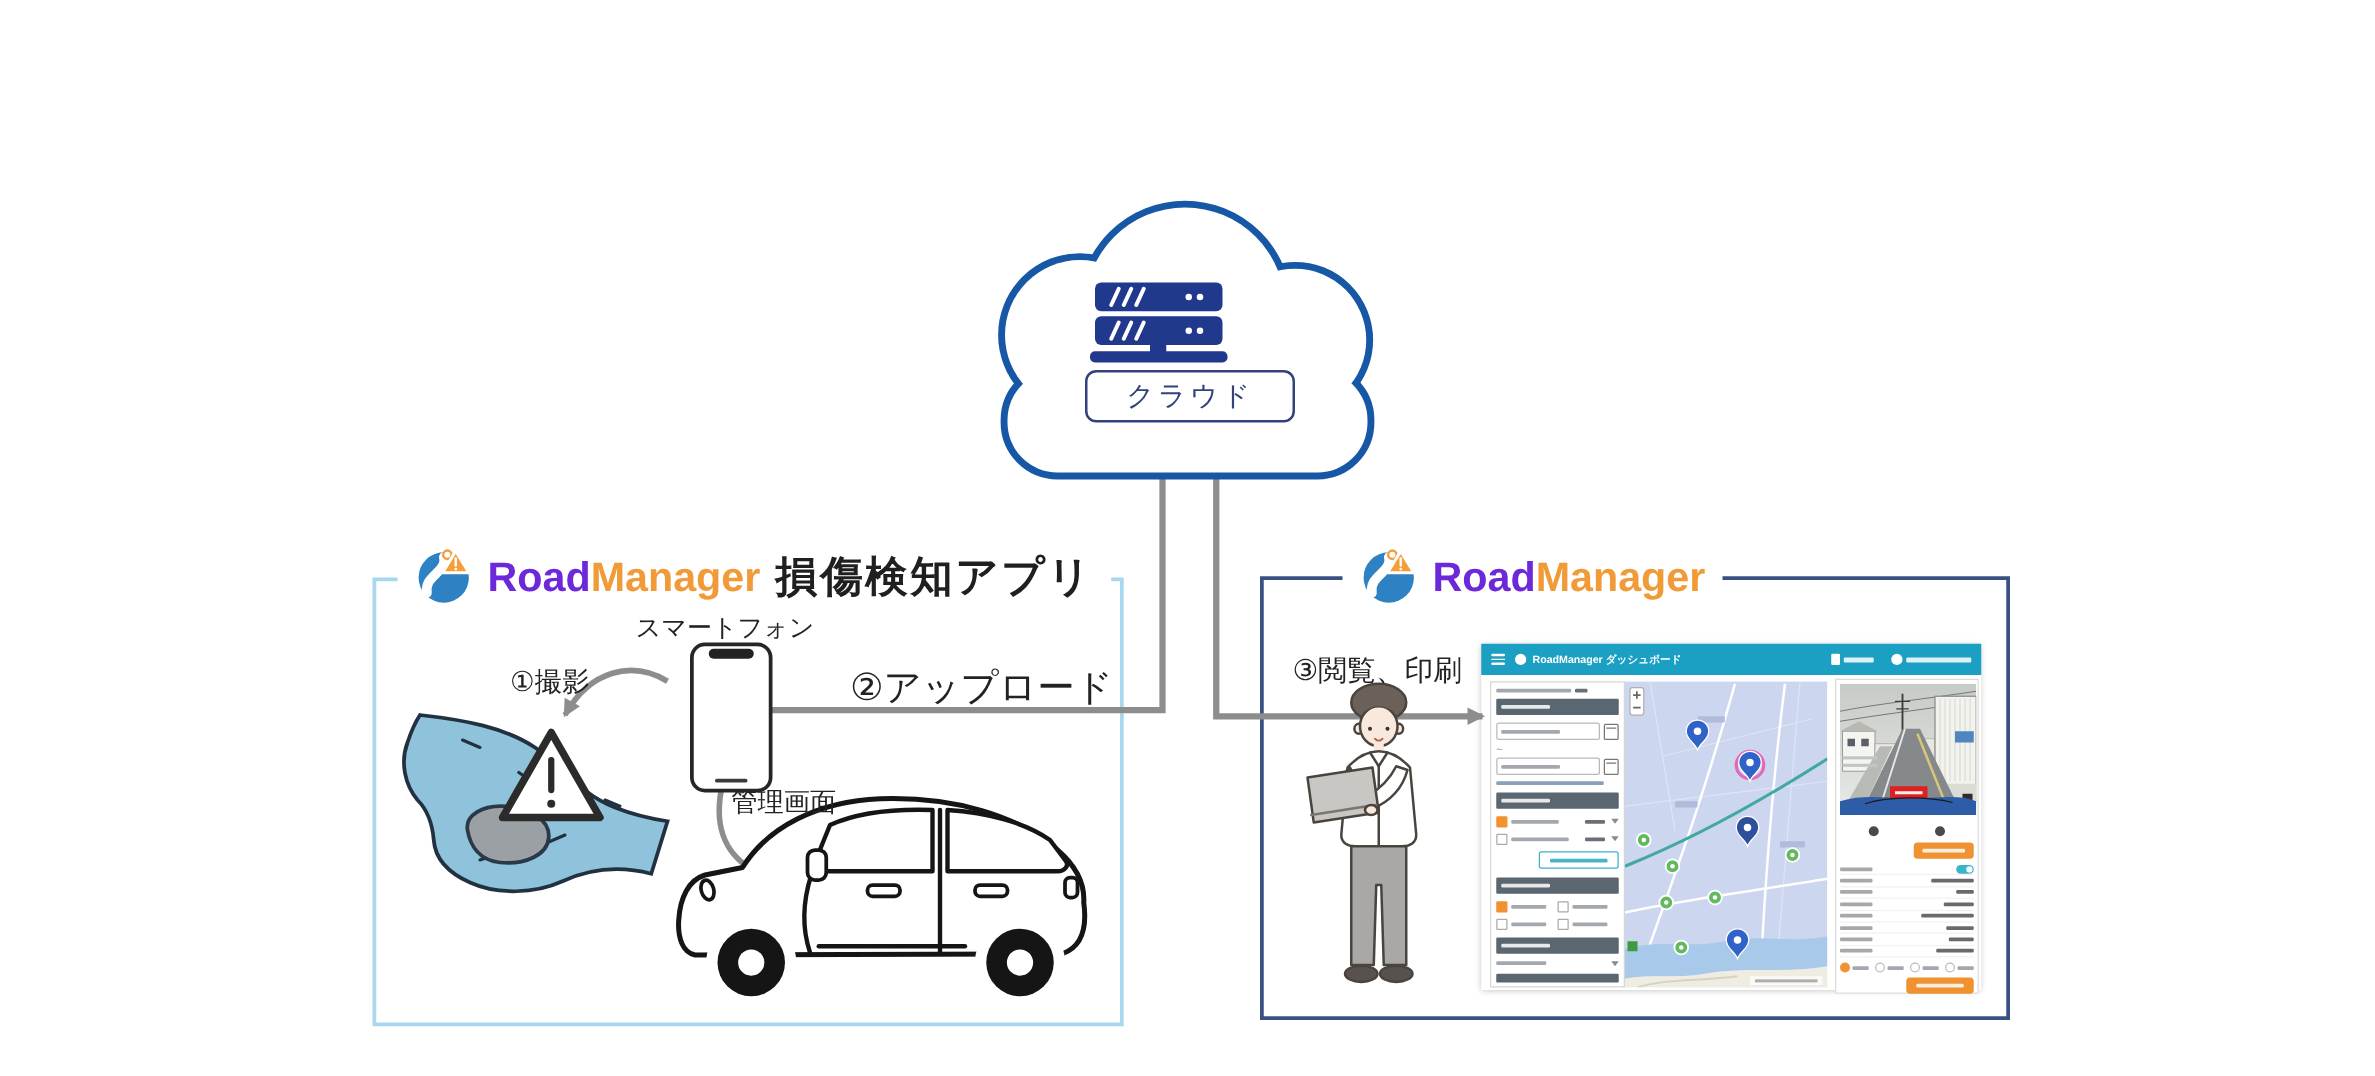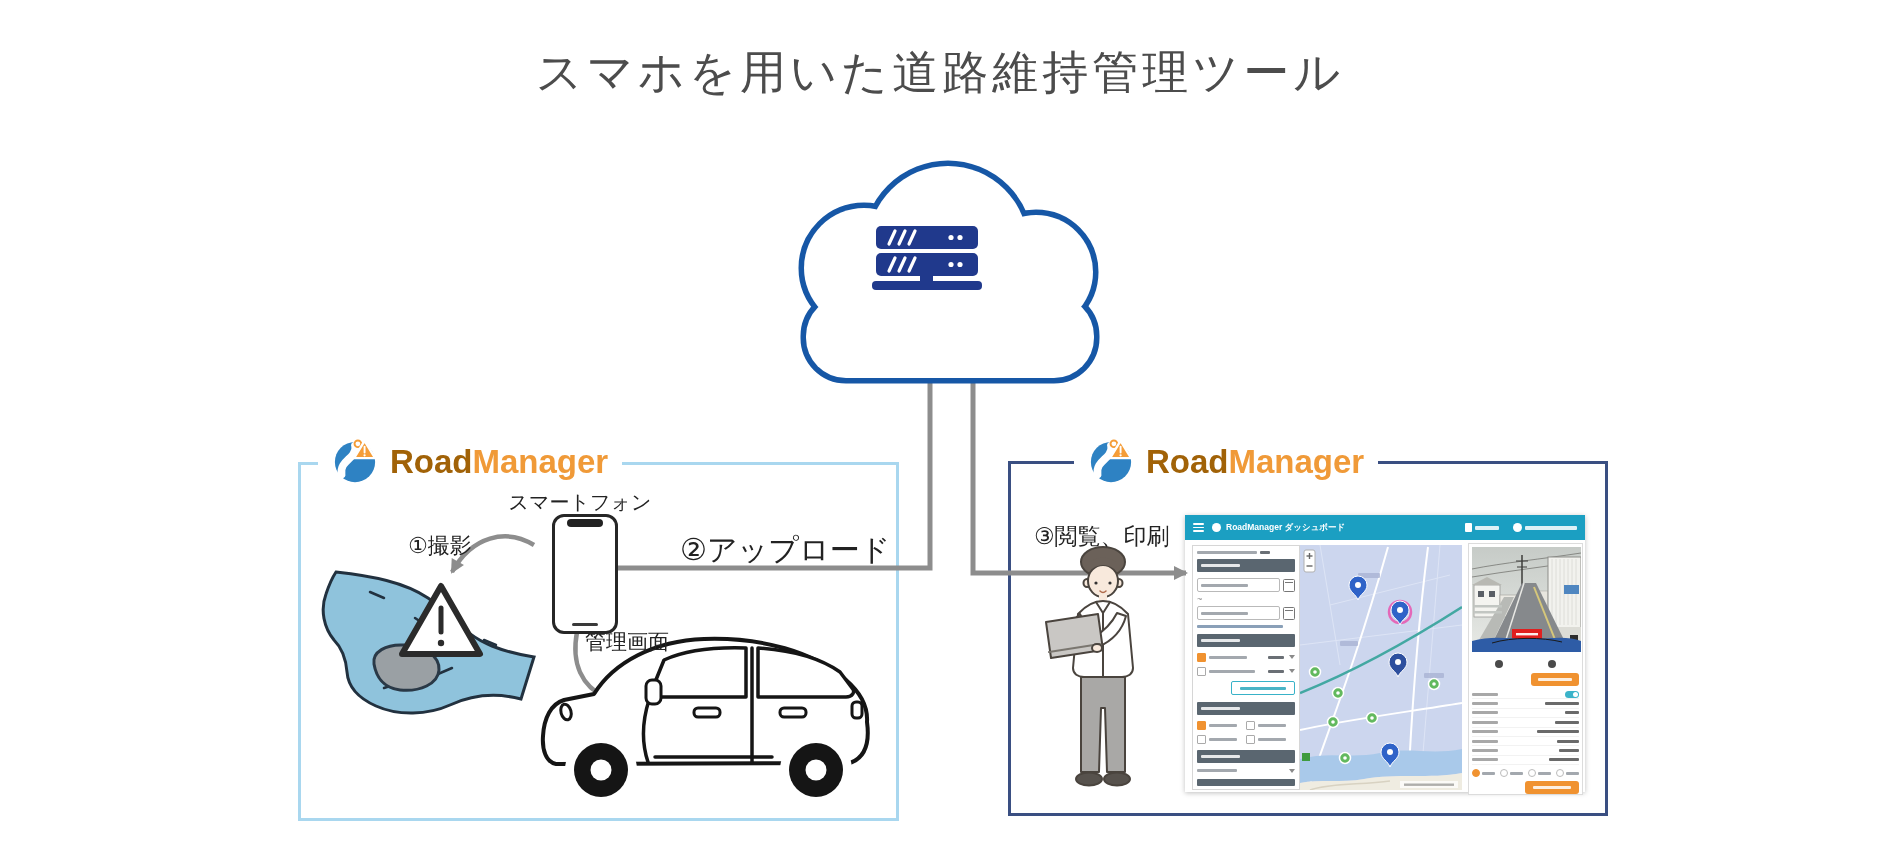--- a/index.html
+++ b/index.html
@@ -11,21 +11,21 @@
 
   .box{position:absolute;background:transparent;z-index:1;}
   .box.left{left:298px;top:462px;width:595px;height:353px;border:3px solid #a9d7ef;}
   .box.right{left:1008px;top:461px;width:594px;height:349px;border:3px solid #3a4f82;}
 
   .hdr-strip{position:absolute;z-index:4;display:inline-flex;align-items:center;gap:12px;
     background:#fff;padding:0 14px;height:52px;}
   .hdr-strip.left{left:318px;top:436px;}
   .hdr-strip.right{left:1074px;top:436px;}
   .wordmark{font-size:33px;font-weight:800;letter-spacing:0;}
-  .wordmark .rd{color:#a16207;} .wordmark .mg{color:#f09a38;}
+  .wordmark .rd{color:#6d28d9;} .wordmark .mg{color:#f09a38;}
   .hdr-heading{font-size:34px;color:#1f1f1f;font-weight:600;letter-spacing:2px;}
 
   .lbl{position:absolute;z-index:4;color:#222;}
   .lbl.phone{left:500px;top:489px;width:160px;text-align:center;font-size:20px;}
   .lbl.s1{left:408px;top:531px;font-size:22px;}
   .lbl.s2{left:680px;top:530px;font-size:30px;}
   .lbl.car{left:585px;top:628px;font-size:21px;}
   .lbl.s3{left:1034px;top:521px;font-size:23px;}
 
   .cloud-label{position:absolute;z-index:4;left:868px;top:296px;width:164px;height:38px;
@@ -102,21 +102,20 @@
   .radios span{display:flex;align-items:center;gap:2px;}
   .rdot{width:6px;height:6px;border-radius:50%;border:1.4px solid #bbb;background:#fff;}
   .rdot.on{border-color:#f09230;background:#f09230;}
   .radios .bar{width:13px;}
 </style>
 </head>
 <body>
 
 <div class="canvas">
 
-  <div class="page-title">スマホを用いた道路維持管理ツール</div>
 
   <div class="box left"></div>
   <div class="box right"></div>
 
   <svg id="main-svg" width="1900" height="861" viewBox="0 0 1900 861">
     <defs>
       <marker id="ah" markerUnits="userSpaceOnUse" markerWidth="18" markerHeight="16" refX="13" refY="8" orient="auto">
         <path d="M1,1 L15,8 L1,15 Z" fill="#8d8d8d"></path>
       </marker>
     </defs>
@@ -232,31 +231,33 @@
         <polygon points="1046,622 1098,614 1103,650 1051,658" fill="#c9c7c4"></polygon>
         <line x1="1049" y1="652" x2="1100" y2="644" stroke="#7a766f"></line>
         <ellipse cx="1097" cy="648" rx="5" ry="4" fill="#f8e9dc"></ellipse>
       </g>
       <path d="M1081,677 L1125,677 L1125,772 L1107,772 L1105,708 L1101,708 L1099,772 L1081,772 Z" fill="#a9a8a6"></path>
       <ellipse cx="1089" cy="779" rx="13" ry="6.5" fill="#57524d"></ellipse>
       <ellipse cx="1117" cy="779" rx="13" ry="6.5" fill="#57524d"></ellipse>
     </g>
   </svg>
 
+  <div class="cloud-label">クラウド</div>
 
   <div class="hdr-strip left">
     <svg width="46" height="46" viewBox="-24 -24 48 48">
       <circle r="21" fill="#2e82c3"></circle>
       <path d="M-14,13 C-16,2 -6,-2 -2,-8 C0,-11 1,-14 0,-17" stroke="#fff" stroke-width="8" fill="none" stroke-linecap="round"></path>
       <circle cx="3" cy="-19" r="3.5" fill="#fff" stroke="#f59d38" stroke-width="2"></circle>
       <polygon points="10,-22 21,-4 -1,-4" fill="#f59d38" stroke="#fff" stroke-width="2.5" stroke-linejoin="round"></polygon>
       <line x1="10" y1="-16" x2="10" y2="-10" stroke="#fff" stroke-width="2" stroke-linecap="round"></line>
       <circle cx="10" cy="-7" r="1.2" fill="#fff"></circle>
     </svg>
     <span class="wordmark"><span class="rd">Road</span><span class="mg">Manager</span></span>
+    <span class="hdr-heading">損傷検知アプリ</span>
   </div>
 
   <div class="hdr-strip right">
     <svg width="46" height="46" viewBox="-24 -24 48 48">
       <circle r="21" fill="#2e82c3"></circle>
       <path d="M-14,13 C-16,2 -6,-2 -2,-8 C0,-11 1,-14 0,-17" stroke="#fff" stroke-width="8" fill="none" stroke-linecap="round"></path>
       <circle cx="3" cy="-19" r="3.5" fill="#fff" stroke="#f59d38" stroke-width="2"></circle>
       <polygon points="10,-22 21,-4 -1,-4" fill="#f59d38" stroke="#fff" stroke-width="2.5" stroke-linejoin="round"></polygon>
       <line x1="10" y1="-16" x2="10" y2="-10" stroke="#fff" stroke-width="2" stroke-linecap="round"></line>
       <circle cx="10" cy="-7" r="1.2" fill="#fff"></circle>

